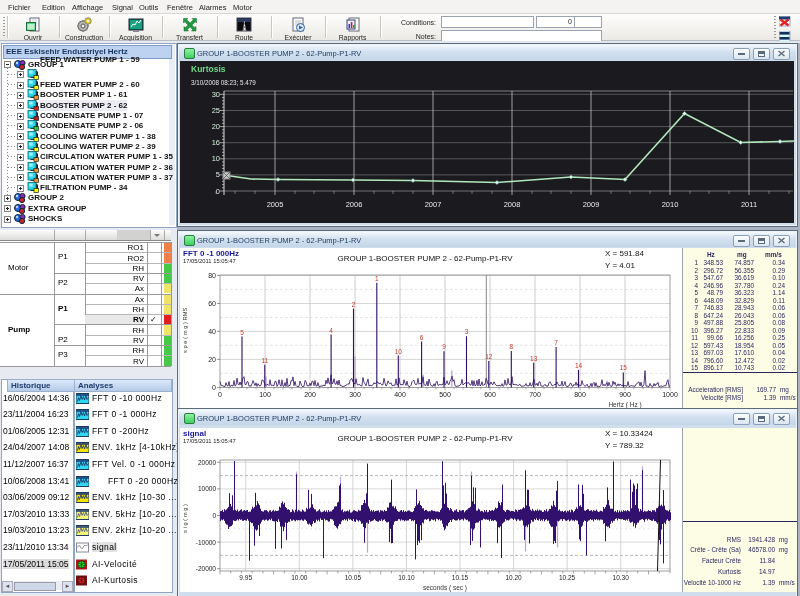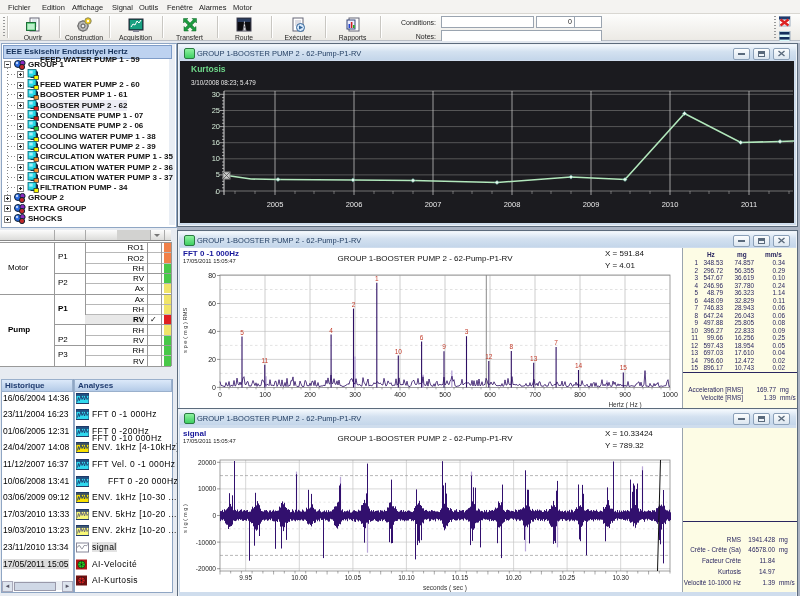--- a/index.html
+++ b/index.html
@@ -370,21 +370,21 @@
 <div class="abs" style="left:85px;top:325.59999999999997px;width:59px;height:9px;font-size:8px;text-align:right">RH</div>
 <div class="abs" style="left:163.5px;top:325.4px;width:7px;height:9.3px;background:#f0e468"></div>
 <div class="abs" style="left:85px;top:335.9px;width:59px;height:9px;font-size:8px;text-align:right">RV</div>
 <div class="abs" style="left:163.5px;top:335.7px;width:7px;height:9.3px;background:#48c848"></div>
 <div class="abs" style="left:85px;top:346.2px;width:59px;height:9px;font-size:8px;text-align:right">RH</div>
 <div class="abs" style="left:163.5px;top:346px;width:7px;height:9.3px;background:#48c848"></div>
 <div class="abs" style="left:85px;top:356.5px;width:59px;height:9px;font-size:8px;text-align:right">RV</div>
 <div class="abs" style="left:163.5px;top:356.3px;width:7px;height:9.3px;background:#48c848"></div>
 <div class="ck" style="left:150px;top:315px">✓</div>
 <div class="abs" style="left:1px;top:379px;width:71px;height:212px;background:#fff;border:1px solid #8fa6c4"></div>
-<div class="phdr" style="left:1px;top:379px;width:67px">Historique</div>
+<div class="phdr" style="left:7px;top:379px;width:67px">Historique</div>
 <div class="hrow" style="left:3px;top:392.5px;">16/06/2004 14:36</div>
 <div class="hrow" style="left:3px;top:409.1px;">23/11/2004 16:23</div>
 <div class="hrow" style="left:3px;top:425.7px;">01/06/2005 12:31</div>
 <div class="hrow" style="left:3px;top:442.3px;">24/04/2007 14:08</div>
 <div class="hrow" style="left:3px;top:458.9px;">11/12/2007 16:37</div>
 <div class="hrow" style="left:3px;top:475.5px;">10/06/2008 13:41</div>
 <div class="hrow" style="left:3px;top:492.1px;">03/06/2009 09:12</div>
 <div class="hrow" style="left:3px;top:508.7px;">17/03/2010 13:33</div>
 <div class="hrow" style="left:3px;top:525.3px;">19/03/2010 13:23</div>
 <div class="hrow" style="left:3px;top:541.9px;">23/11/2010 13:34</div>
@@ -393,21 +393,21 @@
 <div class="abs" style="left:2px;top:581px;width:9px;height:9px;background:#dde4ee;border:1px solid #aab;font-size:6px;text-align:center;line-height:8px;color:#556">◄</div>
 <div class="abs" style="left:62px;top:581px;width:9px;height:9px;background:#dde4ee;border:1px solid #aab;font-size:6px;text-align:center;line-height:8px;color:#556">►</div>
 <div class="abs" style="left:14px;top:582px;width:40px;height:7px;background:#cfd8e6;border:1px solid #99a"></div>
 <div class="abs" style="left:74px;top:379px;width:97px;height:212px;background:#fff;border:1px solid #8fa6c4"></div>
 <div class="phdr" style="left:74px;top:379px;width:93px">Analyses</div>
 <svg class="abs" style="left:76px;top:392.5px" width="13" height="11">
     <rect width="13" height="10" y="0.5" fill="#30d8ee" stroke="#223a66"></rect>
     <path d="M1.5 8.5l1-4 1 3 1.5-5 1 4 1.5-3 1 3.5 1.5-4.5 1 4 1.5-2" stroke="#1d3a70" stroke-width="0.9" fill="none"></path>
     <rect y="0.5" width="13" height="2.4" fill="#1d3a70" opacity="0.85"></rect>
   </svg>
-<div class="arow" style="left:92px;top:392.5px;margin-top:40px;">FFT 0 -10 000Hz</div>
+<div class="arow" style="left:92px;top:392.5px;">FFT 0 -10 000Hz</div>
 <svg class="abs" style="left:76px;top:409.1px" width="13" height="11">
     <rect width="13" height="10" y="0.5" fill="#30d8ee" stroke="#223a66"></rect>
     <path d="M1.5 8.5l1-4 1 3 1.5-5 1 4 1.5-3 1 3.5 1.5-4.5 1 4 1.5-2" stroke="#1d3a70" stroke-width="0.9" fill="none"></path>
     <rect y="0.5" width="13" height="2.4" fill="#1d3a70" opacity="0.85"></rect>
   </svg>
 <div class="arow" style="left:92px;top:409.1px;">FFT 0 -1 000Hz</div>
 <svg class="abs" style="left:76px;top:425.7px" width="13" height="11">
     <rect width="13" height="10" y="0.5" fill="#30d8ee" stroke="#223a66"></rect>
     <path d="M1.5 8.5l1-4 1 3 1.5-5 1 4 1.5-3 1 3.5 1.5-4.5 1 4 1.5-2" stroke="#1d3a70" stroke-width="0.9" fill="none"></path>
     <rect y="0.5" width="13" height="2.4" fill="#1d3a70" opacity="0.85"></rect>

